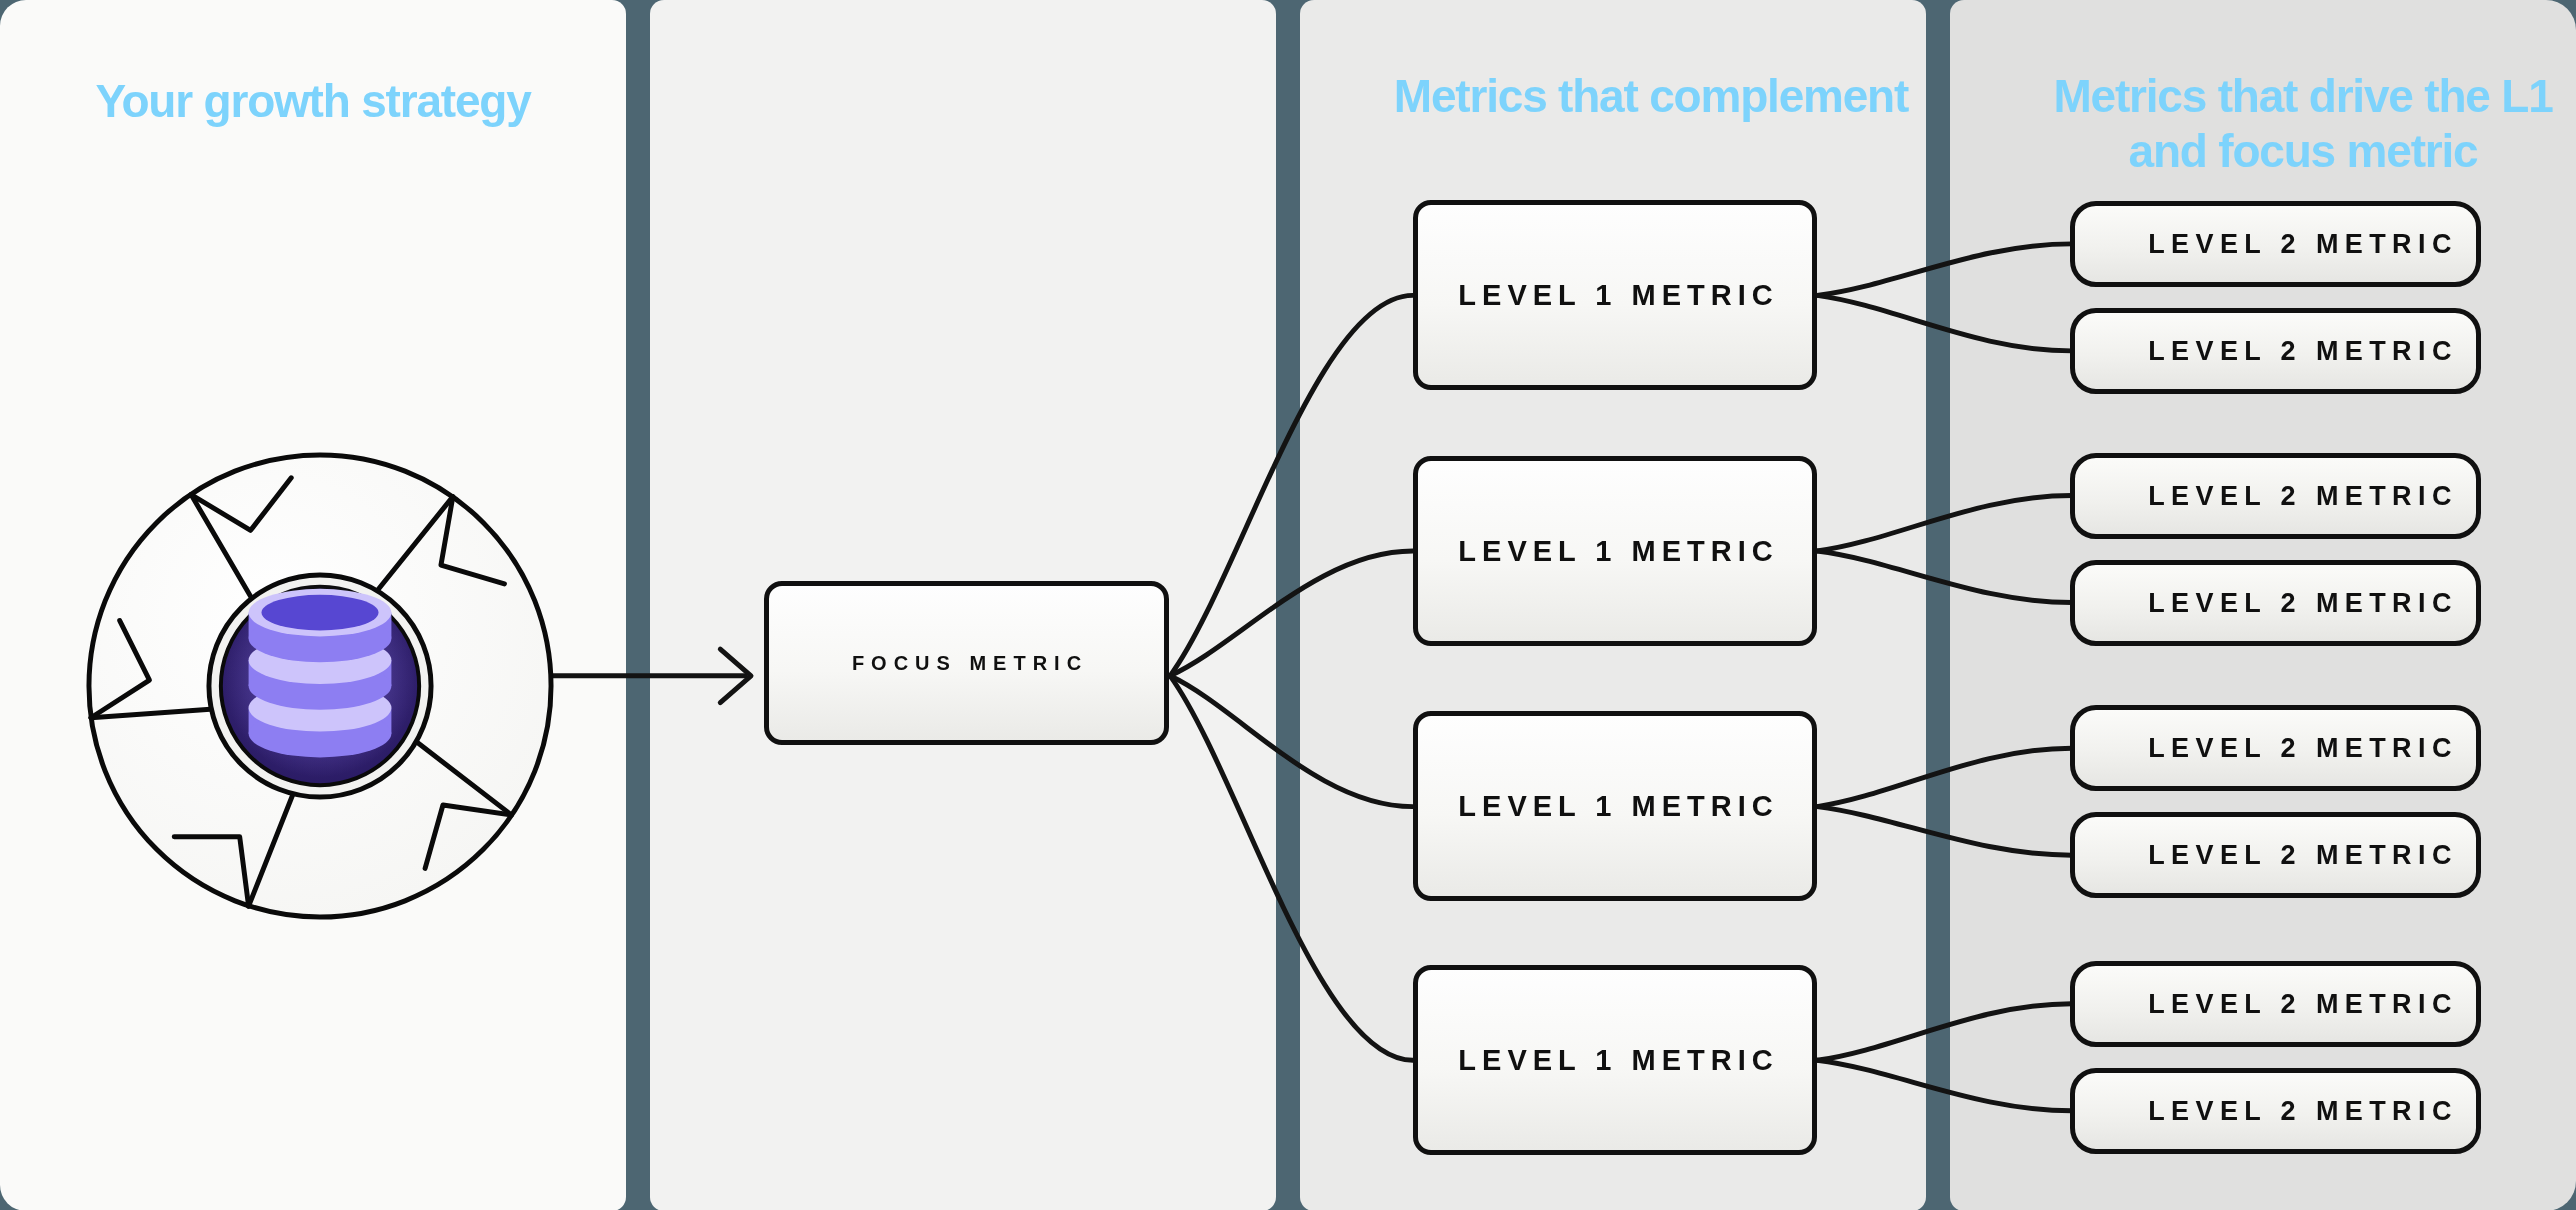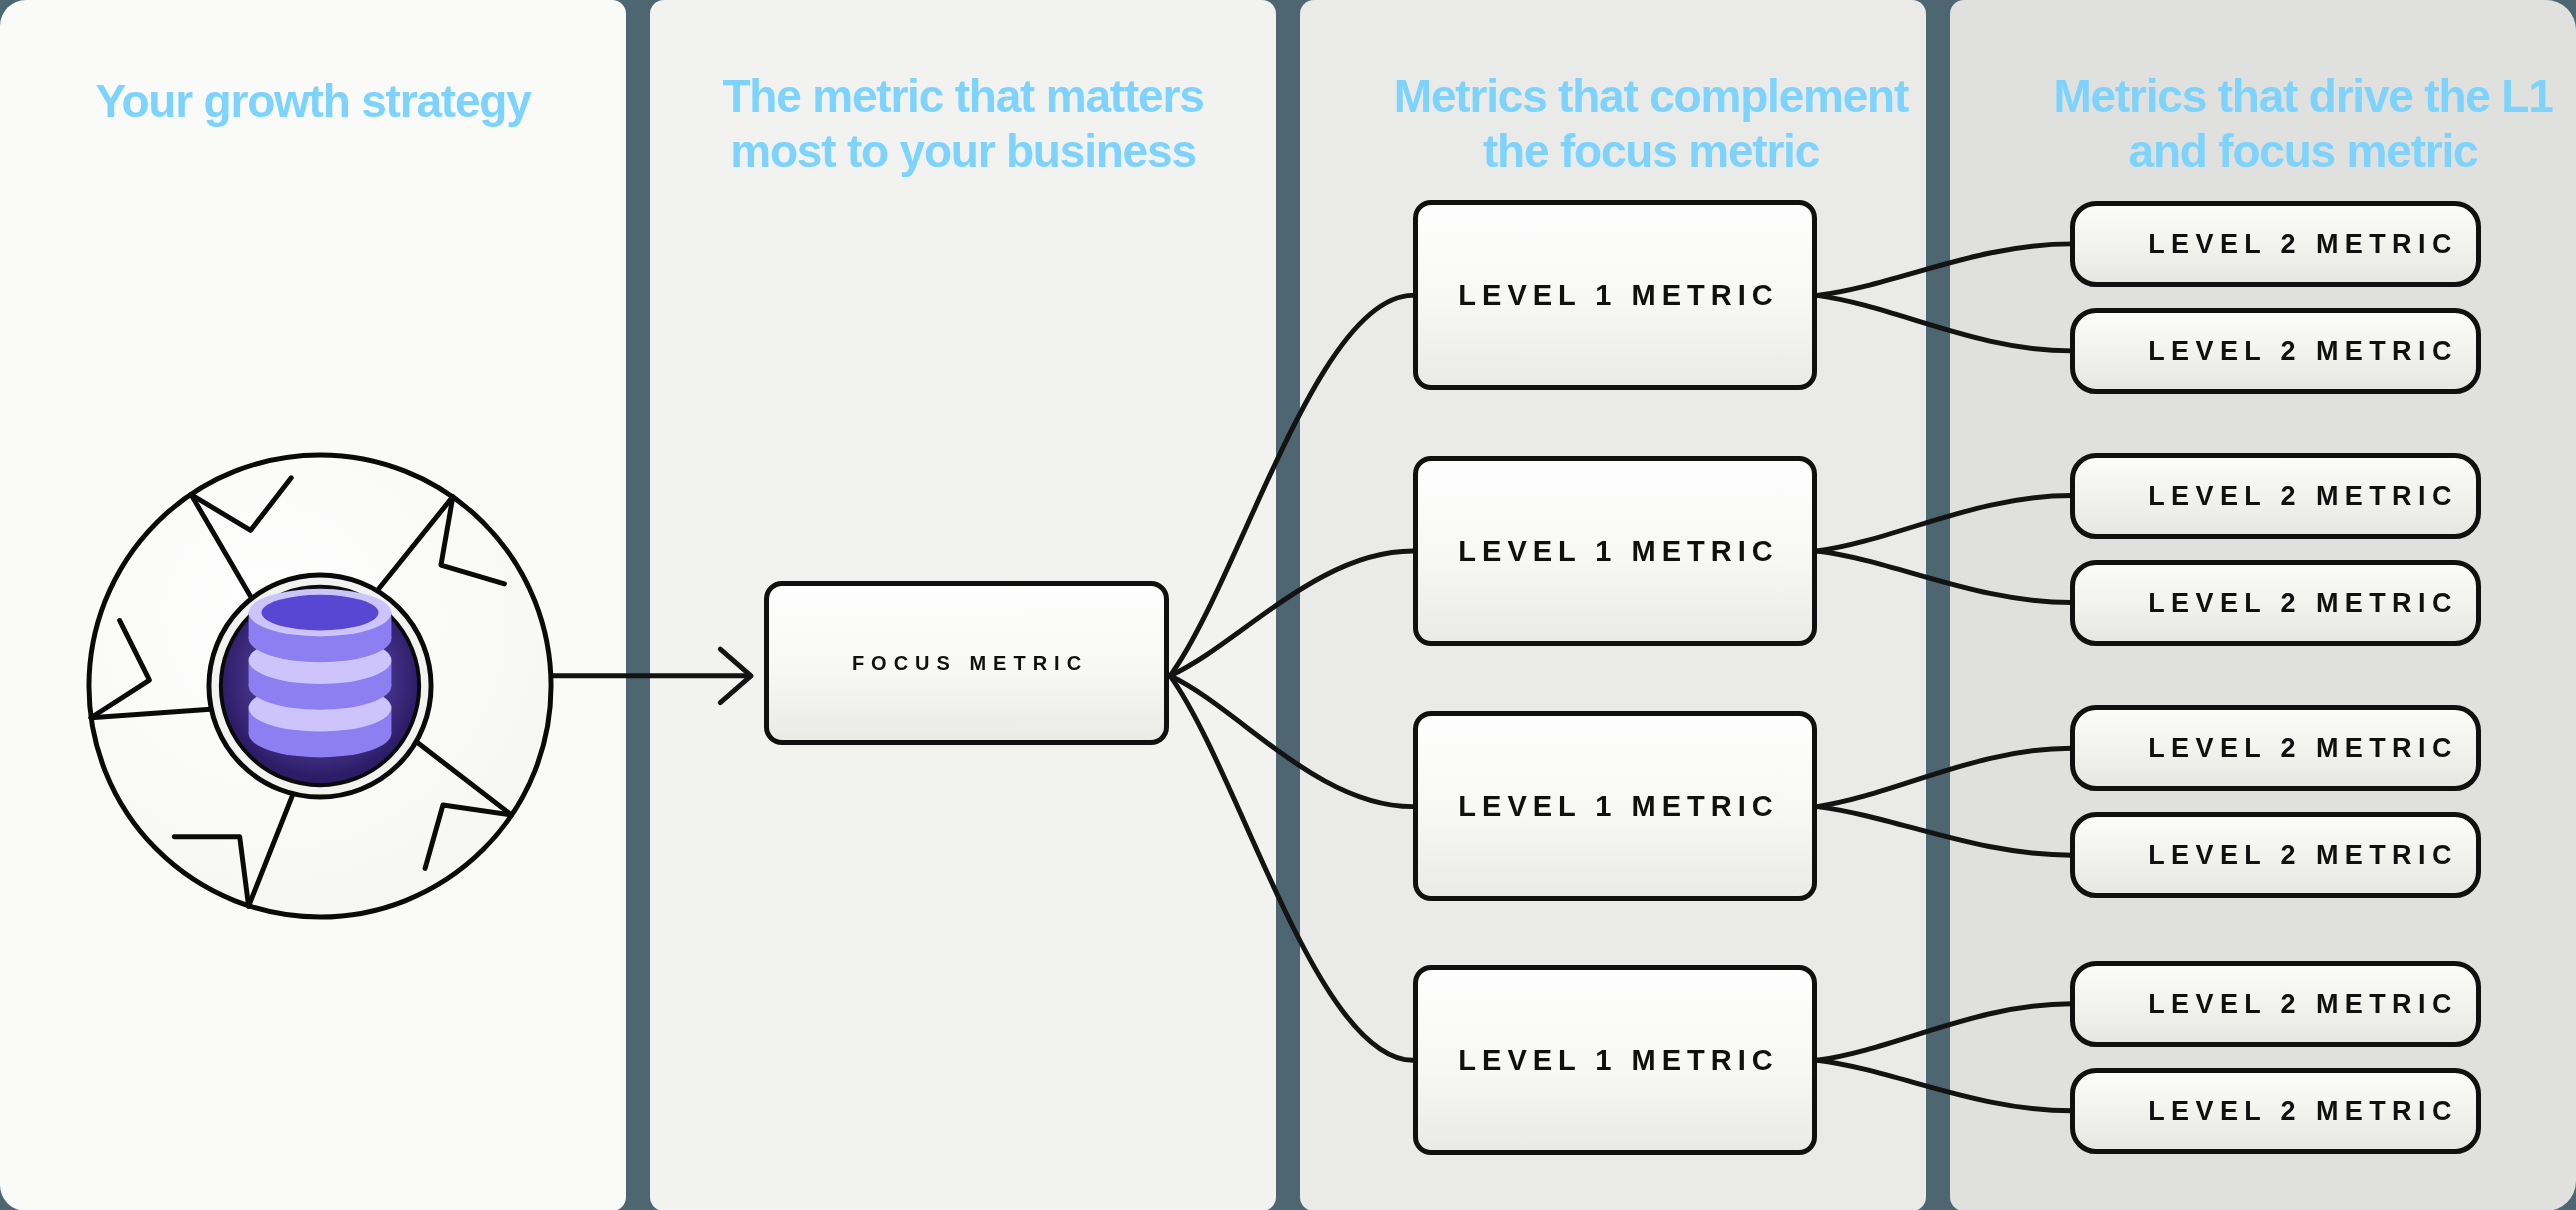--- a/index.html
+++ b/index.html
@@ -38,27 +38,22 @@
 <div id="canvas">
 
   <div class="panel first" style="left:0;width:626px;background:#fafaf9;"></div>
   <div class="panel" style="left:650px;width:626px;background:#f2f2f1;"></div>
   <div class="panel" style="left:1300px;width:626px;background:#eaeae9;"></div>
   <div class="panel last" style="left:1950px;width:626px;background:#e0e0df;"></div>
 
   <div class="panel-title" style="left:0;width:626px;top:74px;">
     <span>Your growth strategy</span>
   </div>
-  <div class="panel-title" style="left:650px;width:626px;top:69px;">
-    <span>The metric that matters</span><br>
-    <span>most to your business</span>
-  </div>
   <div class="panel-title" style="left:1300px;width:702px;top:69px;">
     <span>Metrics that complement</span><br>
-    <span>the focus metric</span>
   </div>
   <div class="panel-title" style="left:1950px;width:626px;top:69px;padding-left:40px;">
     <span>Metrics that drive the L1</span><br>
     <span>and focus metric</span>
   </div>
 
   <svg class="layer" width="2576" height="1211" viewBox="0 0 2600 1222">
     <g fill="none" stroke="#131313" stroke-width="5" stroke-linecap="round" stroke-linejoin="round">
 
       <g>

